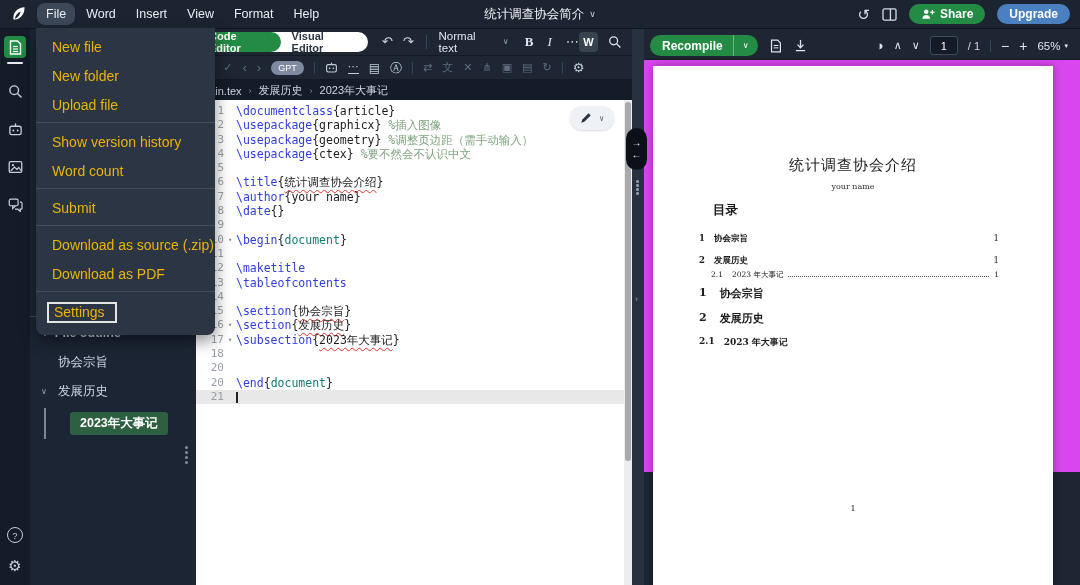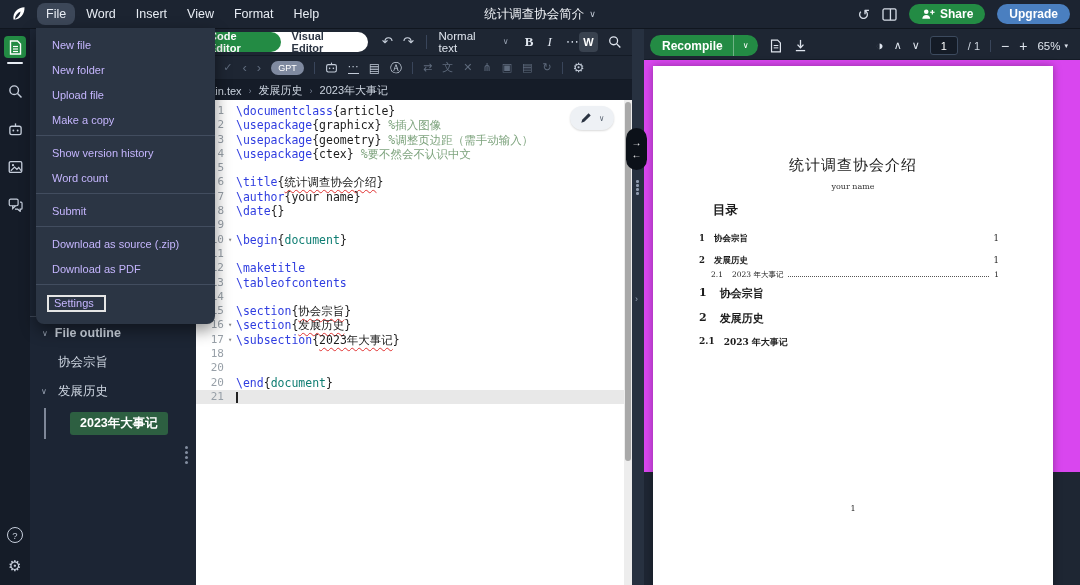--- a/index.html
+++ b/index.html
@@ -14,21 +14,21 @@
   #proj{position:absolute;left:50%;transform:translateX(-50%);color:#f2f5f9;font-size:12.5px;display:flex;align-items:center;gap:5px}
   #proj .chev{font-size:9px;color:#c2cad6}
   #tbright{margin-left:auto;display:flex;align-items:center;gap:12px;padding-right:10px}
   .tbicon{color:#d5dce6;font-size:15px;line-height:1}
   .pill{height:20px;border-radius:11px;display:flex;align-items:center;gap:5px;padding:0 12px;color:#fff;font-size:12px;font-weight:bold}
   #share{background:#238b44}
   #upgrade{background:#4a7fc0}
   
   #filemenu{left:36px;top:28px;width:179px;background:#2b3544;z-index:60;border-radius:0 0 8px 8px;
             box-shadow:0 6px 16px rgba(0,0,0,.45);padding:4px 0 8px}
-  .mi{color:#c4b5fd;font-size:11px;padding:6.5px 16px;white-space:nowrap}
+  .mi{color:#eab308;font-size:14px;padding:6.5px 16px;white-space:nowrap}
   .msep{height:1px;background:#46526400;border-top:1px solid #424d5f;margin:3px 0}
   .redbox{display:inline-block;border:2px solid #e5e5e5;padding:0 10px 1px 5px;margin:-1px 0 -2px -5px}
   
   #rail{left:0;top:28px;width:30px;height:557px;background:#151c28;display:flex;flex-direction:column;align-items:center;padding-top:8px;box-sizing:border-box}
   .ricon{width:22px;height:22px;display:flex;align-items:center;justify-content:center;margin-bottom:3px;border-radius:4px;color:#c6cedb}
   .ricon.active{background:#238b44}
   .runder{width:16px;height:2px;background:#e8edf4;border-radius:1px;margin:1px 0 16px}
   .rgap{margin-bottom:16px}
   #railbottom{margin-top:auto;display:flex;flex-direction:column;align-items:center;padding-bottom:10px}
   .helpcirc{width:14px;height:14px;border:1.3px solid #c6cedb;border-radius:50%;color:#c6cedb;font-size:9.5px;display:flex;align-items:center;justify-content:center;margin-bottom:14px}
@@ -166,21 +166,20 @@
     <div class="pill" id="upgrade">
       <span>Upgrade</span>
     </div>
   </div>
 </div>
 
 <div id="filemenu" class="abs">
     <div class="mi">New file</div>
     <div class="mi">New folder</div>
     <div class="mi">Upload file</div>
-    <div class="mi">Make a copy</div>
     <div class="msep"></div>
     <div class="mi">Show version history</div>
     <div class="mi">Word count</div>
     <div class="msep"></div>
     <div class="mi">Submit</div>
     <div class="msep"></div>
     <div class="mi">Download as source (.zip)</div>
     <div class="mi">Download as PDF</div>
     <div class="msep"></div>
     <div class="mi"><span class="redbox">Settings</span></div>

